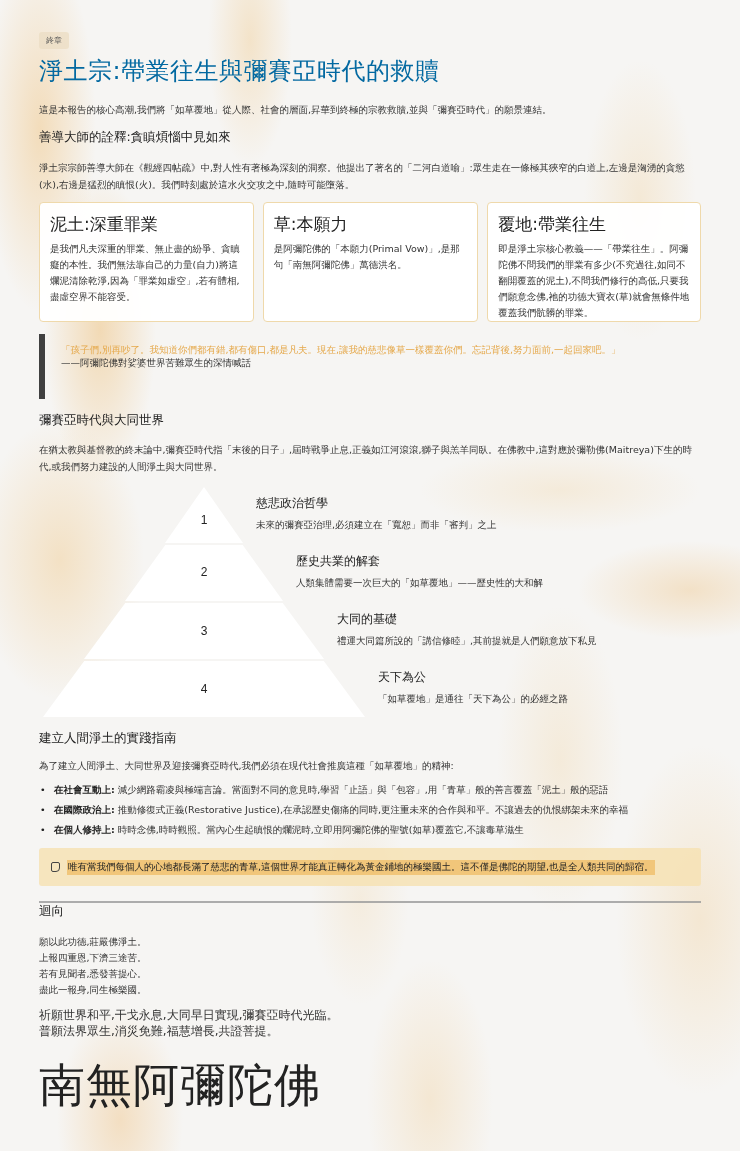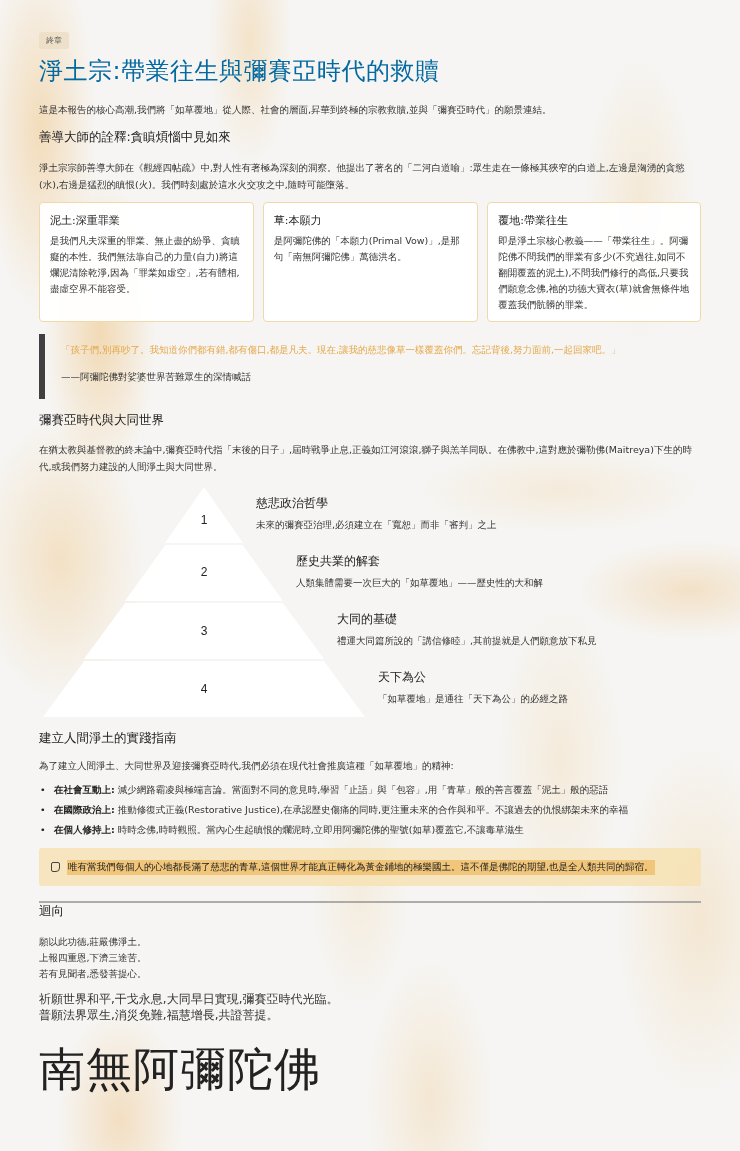--- a/index.html
+++ b/index.html
@@ -53,30 +53,30 @@
   .card {
     background: rgba(255,255,255,0.95);
     border: 1px solid #efd9ab;
     border-radius: 4px;
     padding: 10px 10px;
     height: 120px;
   }
   .card.c1 { width: 215px; }
   .card.c2 { width: 216px; }
   .card.c3 { width: 214px; }
-  .card-title { font-size: 11px; color: #222; margin-bottom: 5px; }
+  .card-title { font-size: 17px; color: #222; margin-bottom: 5px; }
   .card-body { font-size: 9.5px; line-height: 16px; color: #333; }
   .quote {
     margin-top: 12px;
     border-left: 6px solid #404040;
     padding: 10px 0 8px 16px;
     height: 65px;
   }
   .quote-text { font-size: 9.5px; color: #e5a84a; }
-  .quote-src { font-size: 9.5px; color: #333; margin-top: 14px; }
+  .quote-src { font-size: 9.5px; color: #333; }
   .h2.sec2 { margin-top: 13px; }
   .para2 { margin-top: 12px; }
   .pyramid { position: relative; height: 235px; margin-top: 12px; margin-left: -39px; }
   .pyr-shape { position: absolute; background: #fff; }
   .pyr-num {
     position: absolute; font-size: 12px; color: #222; text-align: center; width: 40px;
     font-family: "Liberation Sans", sans-serif;
   }
   .pyr-title { position: absolute; font-size: 12px; color: #222; white-space: nowrap; }
   .pyr-desc { position: absolute; font-size: 9.5px; color: #333; white-space: nowrap; }
@@ -181,20 +181,21 @@
     <span class="callout-text">唯有當我們每個人的心地都長滿了慈悲的青草,這個世界才能真正轉化為黃金鋪地的極樂國土。這不僅是佛陀的期望,也是全人類共同的歸宿。</span>
   </div>
 
   <div class="hr"></div>
 
   <h2 class="h2 sec4">迴向</h2>
   <div class="dedication">
     <div>願以此功德,莊嚴佛淨土。</div>
     <div>上報四重恩,下濟三途苦。</div>
     <div>若有見聞者,悉發菩提心。</div>
+    <div>盡此一報身,同生極樂國。</div>
   </div>
   <div class="prayers">
     <div>祈願世界和平,干戈永息,大同早日實現,彌賽亞時代光臨。</div>
     <div>普願法界眾生,消災免難,福慧增長,共證菩提。</div>
   </div>
 
   <div class="namo">南無阿彌陀佛</div>
 </div>
 
 </body></html>

